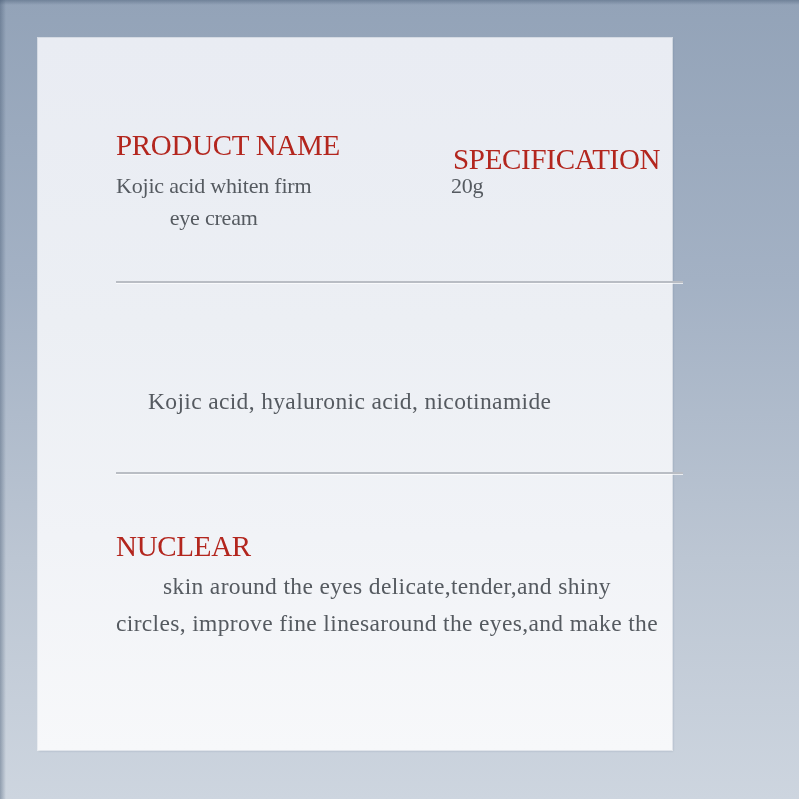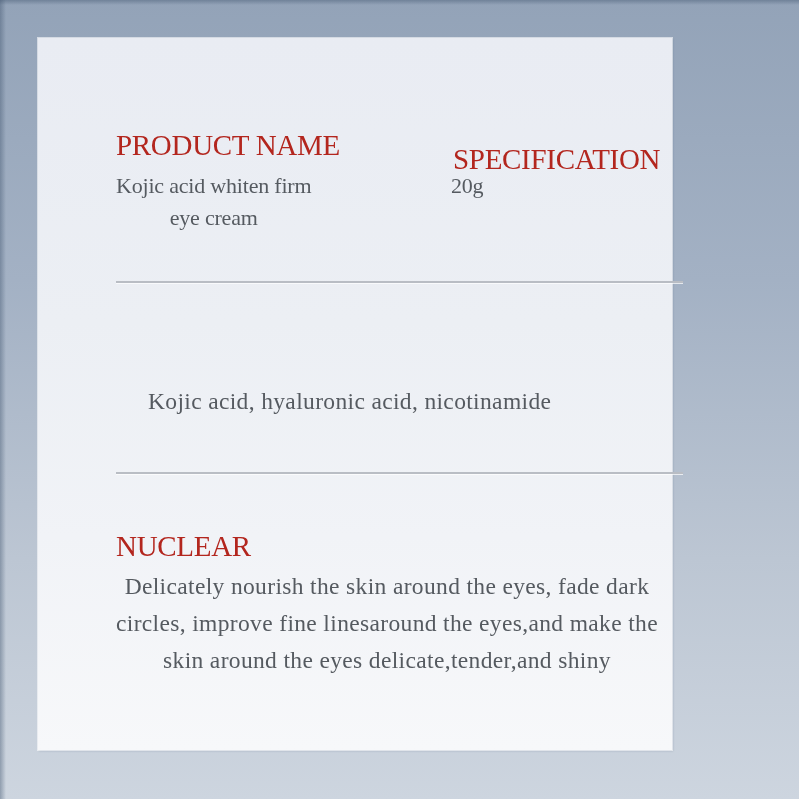--- a/index.html
+++ b/index.html
@@ -88,18 +88,17 @@
   <div class="body-text small-body" style="left:413px; top:132px;">20g</div>
 
   <div class="divider" style="top:243px;"></div>
 
   <div class="body-text large-body" style="left:78px; top:345px;margin-left:32px;">Kojic acid, hyaluronic acid, nicotinamide</div>
 
   <div class="divider" style="top:434px;"></div>
 
   <h2 class="heading" style="left:78px; top:491px;">NUCLEAR</h2>
   <div class="body-text large-body" style="left:78px; top:530px;">
-    <div>Delicately nourish the skin around the eyes, fade dark</div>
+    <div>skin around the eyes delicate,tender,and shiny</div>
     <div>circles, improve fine linesaround the eyes,and make the</div>
-    <div>skin around the eyes delicate,tender,and shiny</div>
   </div>
 
 </div>
 
 </body></html>

